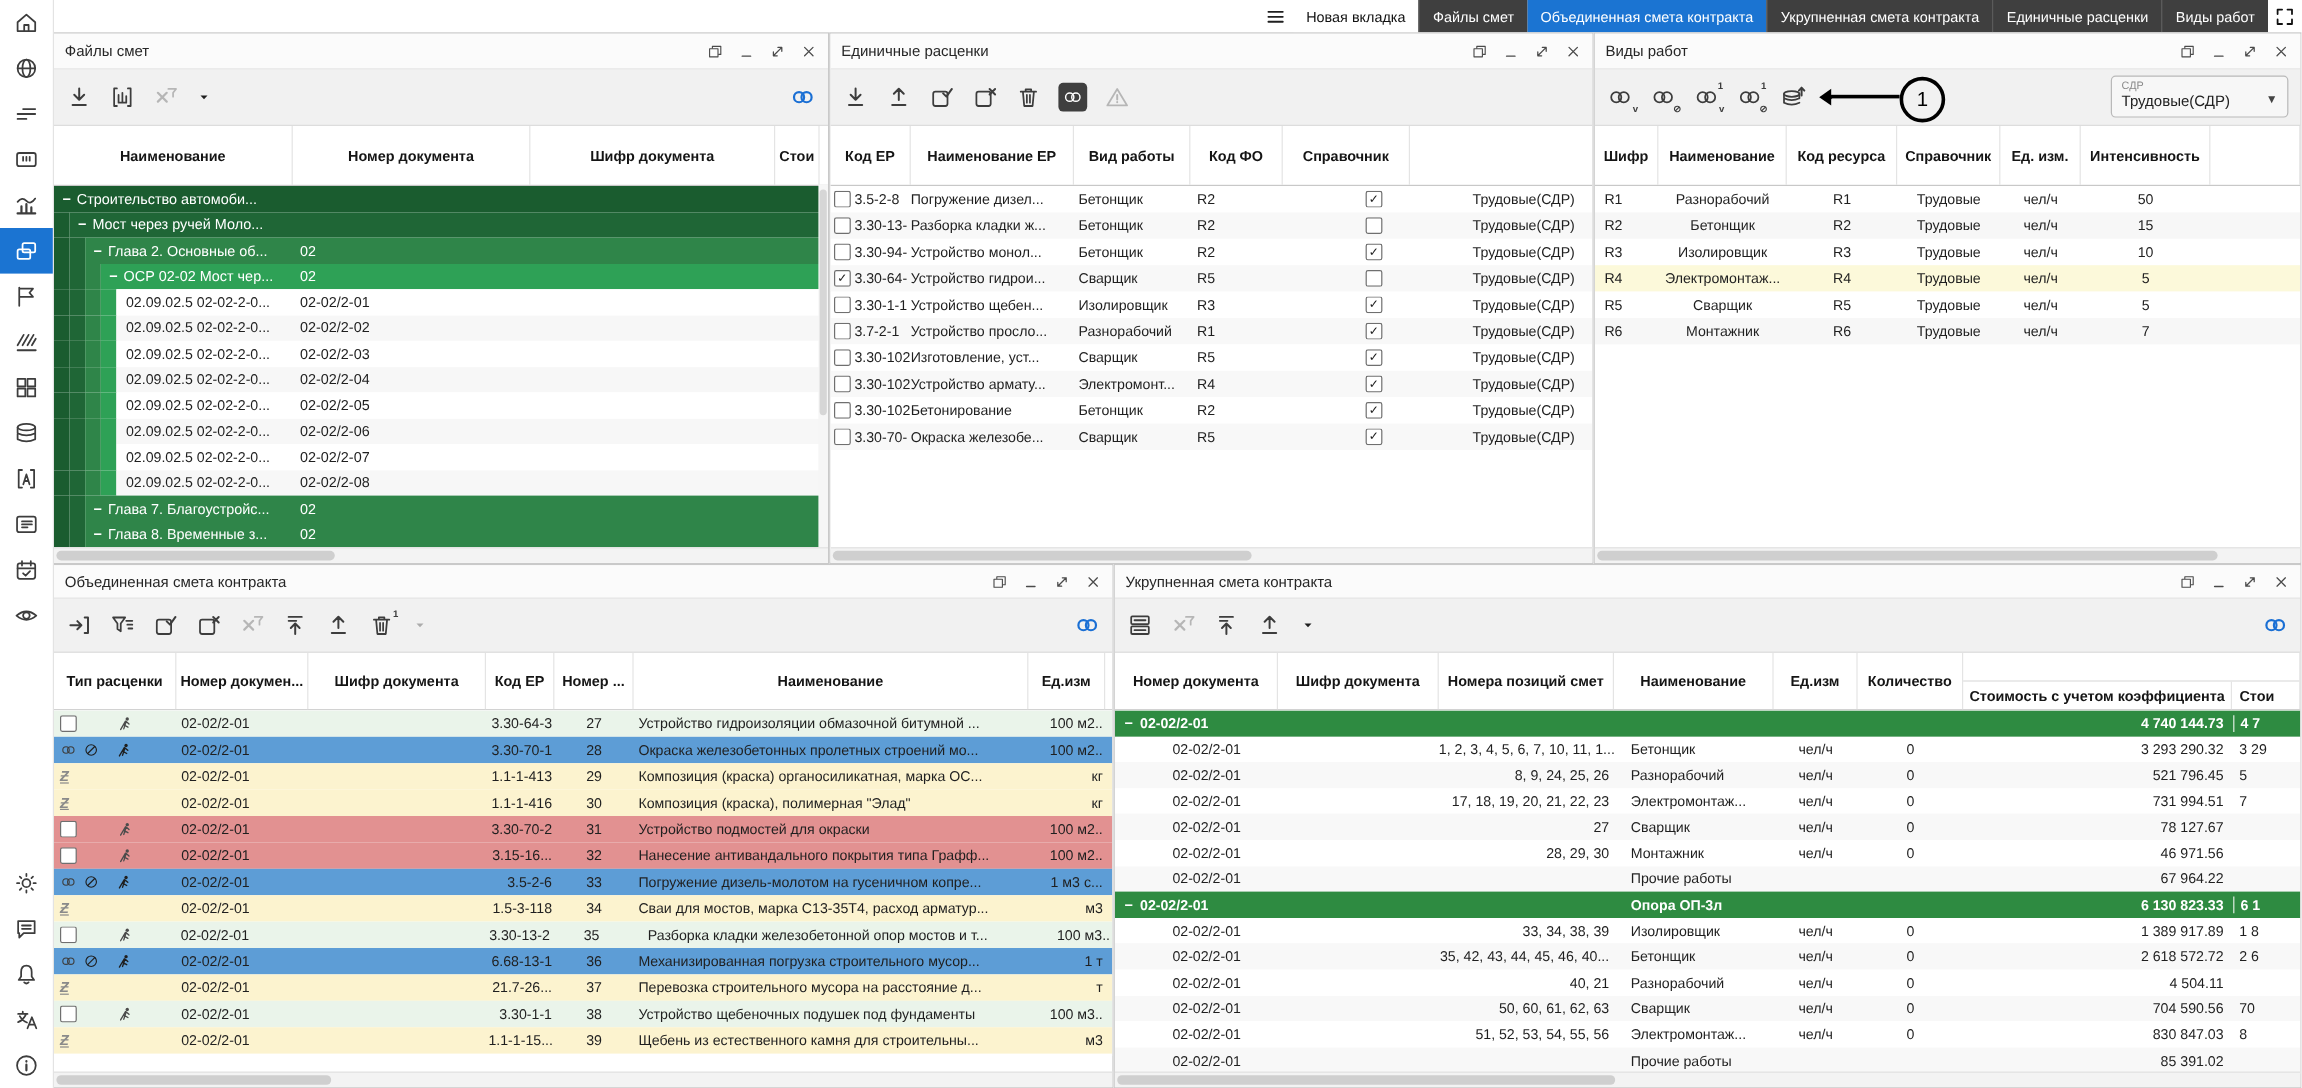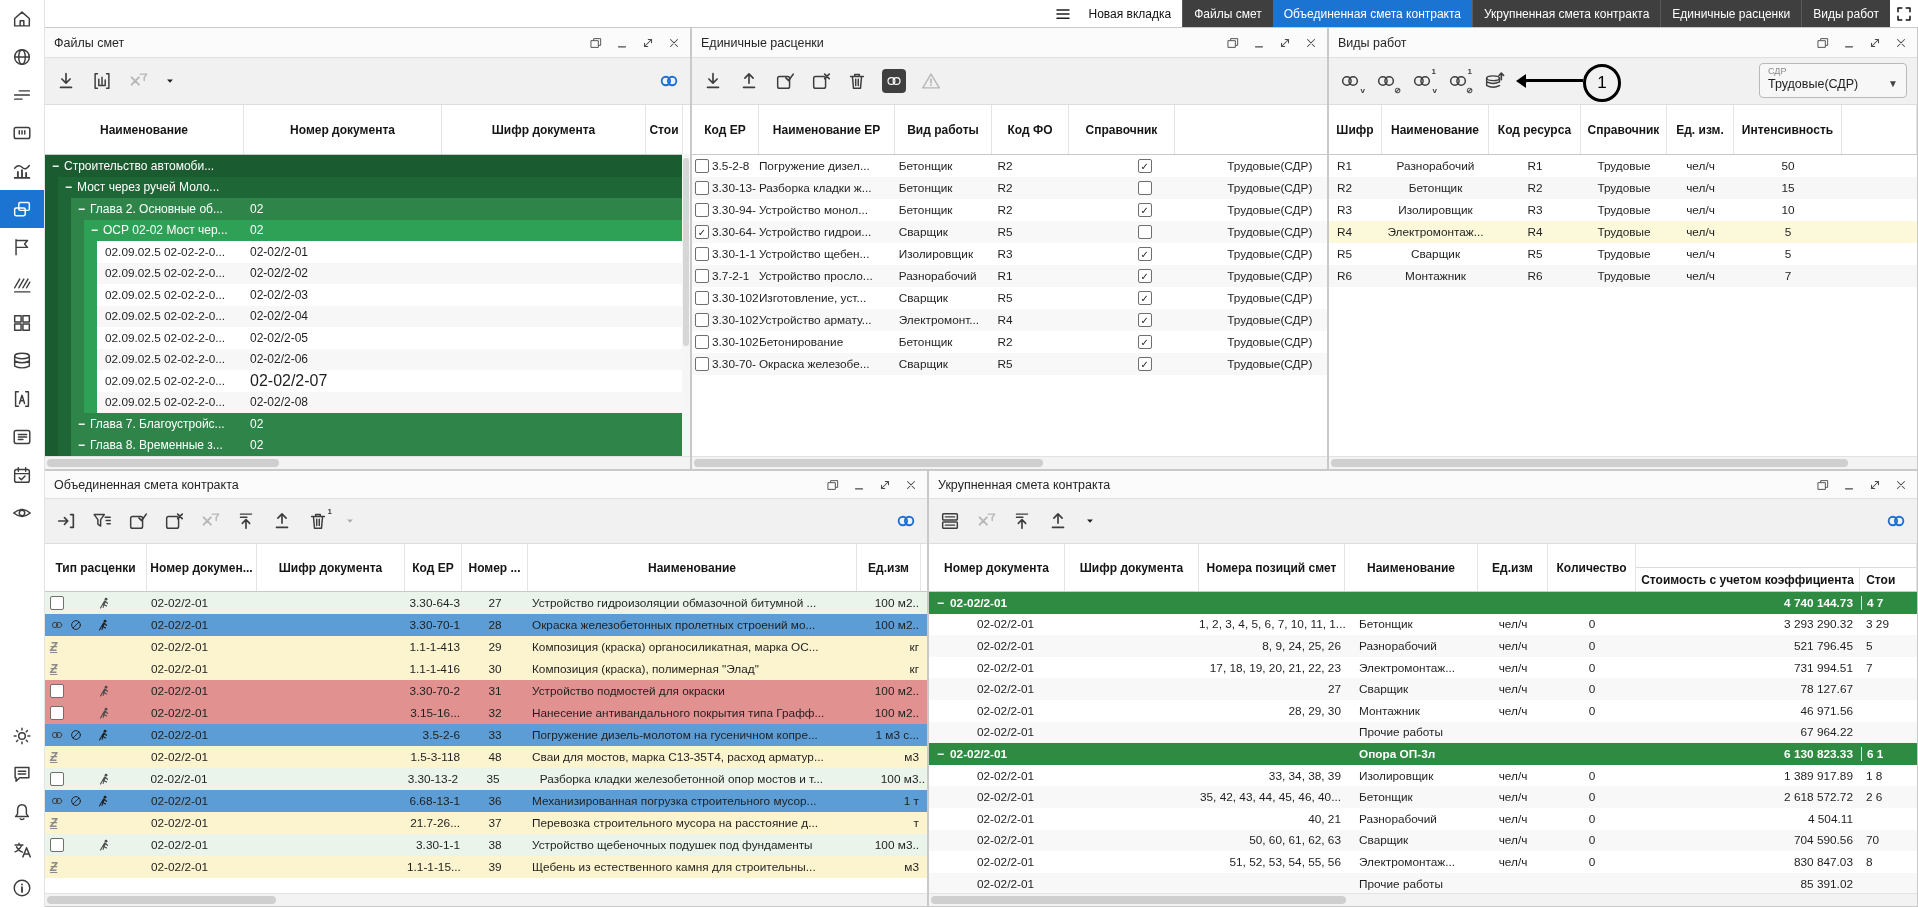--- a/index.html
+++ b/index.html
@@ -519,21 +519,21 @@
         <span class="c" style="position: absolute; left: 205px; color: rgb(31, 31, 31); font-size: 12px;">02-02/2-06</span>
         <div style="flex: 1 1 0%; height: 100%; display: flex; align-items: center; overflow: hidden; background: rgb(247, 247, 247);">
           <span class="c" style="padding-left: 8px; color: rgb(31, 31, 31);">02.09.02.5 02-02-2-0...</span>
         </div>
       </div>
       <div class="r" style="height: 21.5px; position: relative;">
         <div class="stripe" style="width: 13px; background: rgb(26, 92, 47);"></div>
         <div class="stripe" style="width: 13px; background: rgb(31, 102, 54);"></div>
         <div class="stripe" style="width: 13px; background: rgb(47, 133, 73);"></div>
         <div class="stripe" style="width: 13px; background: rgb(46, 161, 86);"></div>
-        <span class="c" style="position: absolute; left: 205px; color: rgb(31, 31, 31); font-size: 16px;">02-02/2-07</span>
+        <span class="c" style="position: absolute; left: 205px; color: rgb(31, 31, 31); font-size: 12px;">02-02/2-07</span>
         <div style="flex: 1 1 0%; height: 100%; display: flex; align-items: center; overflow: hidden; background: rgb(255, 255, 255);">
           <span class="c" style="padding-left: 8px; color: rgb(31, 31, 31);">02.09.02.5 02-02-2-0...</span>
         </div>
       </div>
       <div class="r" style="height: 21.5px; position: relative;">
         <div class="stripe" style="width: 13px; background: rgb(26, 92, 47);"></div>
         <div class="stripe" style="width: 13px; background: rgb(31, 102, 54);"></div>
         <div class="stripe" style="width: 13px; background: rgb(47, 133, 73);"></div>
         <div class="stripe" style="width: 13px; background: rgb(46, 161, 86);"></div>
         <span class="c" style="position: absolute; left: 205px; color: rgb(31, 31, 31); font-size: 12px;">02-02/2-08</span>
@@ -1112,21 +1112,21 @@
         <div class="c" style="width: 329px; text-align: left; padding: 0px 4px;">Погружение дизель-молотом на гусеничном копре...</div>
         <div class="c" style="width: 64px; text-align: right; padding: 0px 2px;">1 м3 с...</div>
       </div>
       <div class="r" style="height: 22px; background: rgb(252, 243, 207);">
         <div class="c" style="width: 102px; display: flex; align-items: center; gap: 5px; padding-left: 5px;">
           <span class="matz">Ƶ</span>
         </div>
         <div class="c" style="width: 110px; text-align: left; padding: 0px 4px;">02-02/2-01</div>
         <div class="c" style="width: 148px; text-align: left; padding: 0px 4px;"></div>
         <div class="c" style="width: 57px; text-align: right; padding: 0px 2px;">1.5-3-118</div>
-        <div class="c" style="width: 66px; text-align: center;">48</div>
+        <div class="c" style="width: 66px; text-align: center;">34</div>
         <div class="c" style="width: 329px; text-align: left; padding: 0px 4px;">Сваи для мостов, марка С13-35Т4, расход арматур...</div>
         <div class="c" style="width: 64px; text-align: right; padding: 0px 2px;">м3</div>
       </div>
       <div class="r" style="height: 22px; background: rgb(234, 244, 234);">
         <div class="c" style="width: 102px; display: flex; align-items: center; gap: 5px; padding-left: 5px;">
           <span class="cb"></span>
           <svg class="use ico14" style="color: rgb(75, 75, 75); margin-left: 28px;">
             <use href="#i-worker"></use>
           </svg>
         </div>

